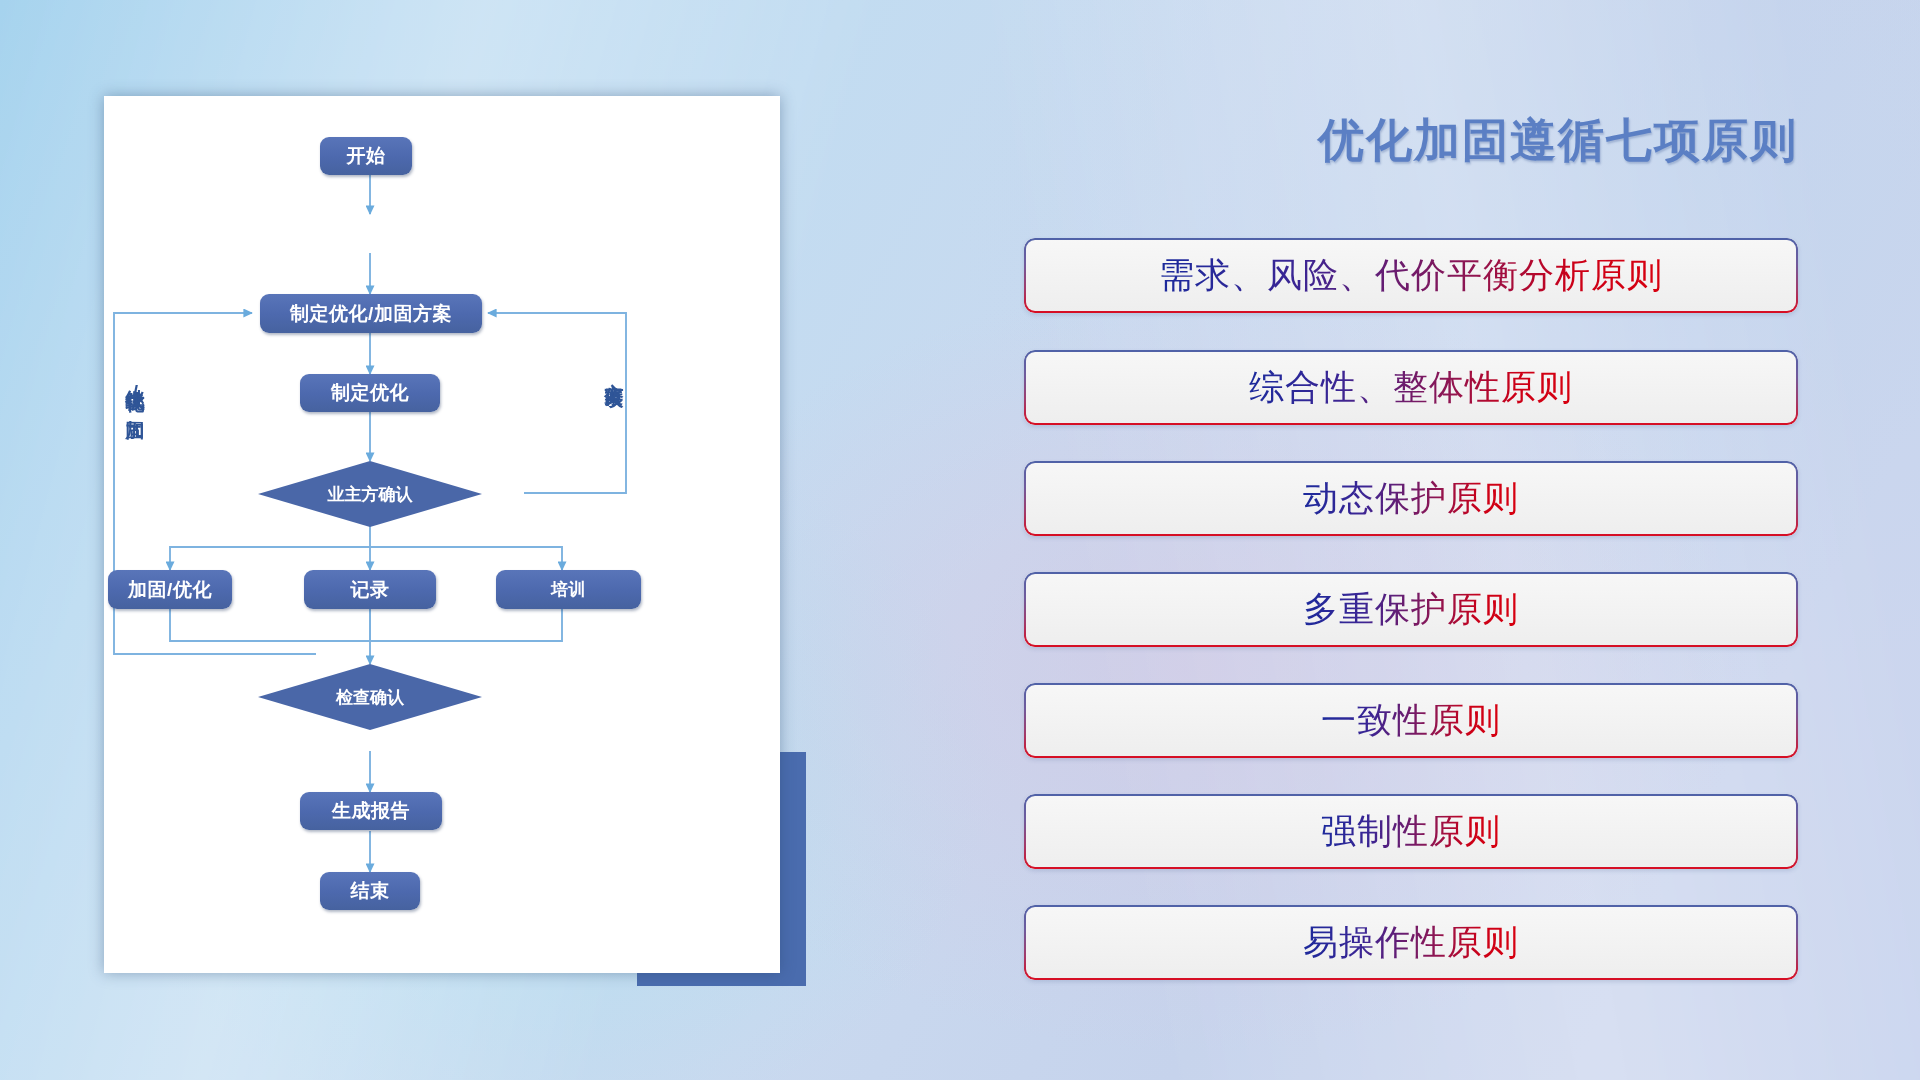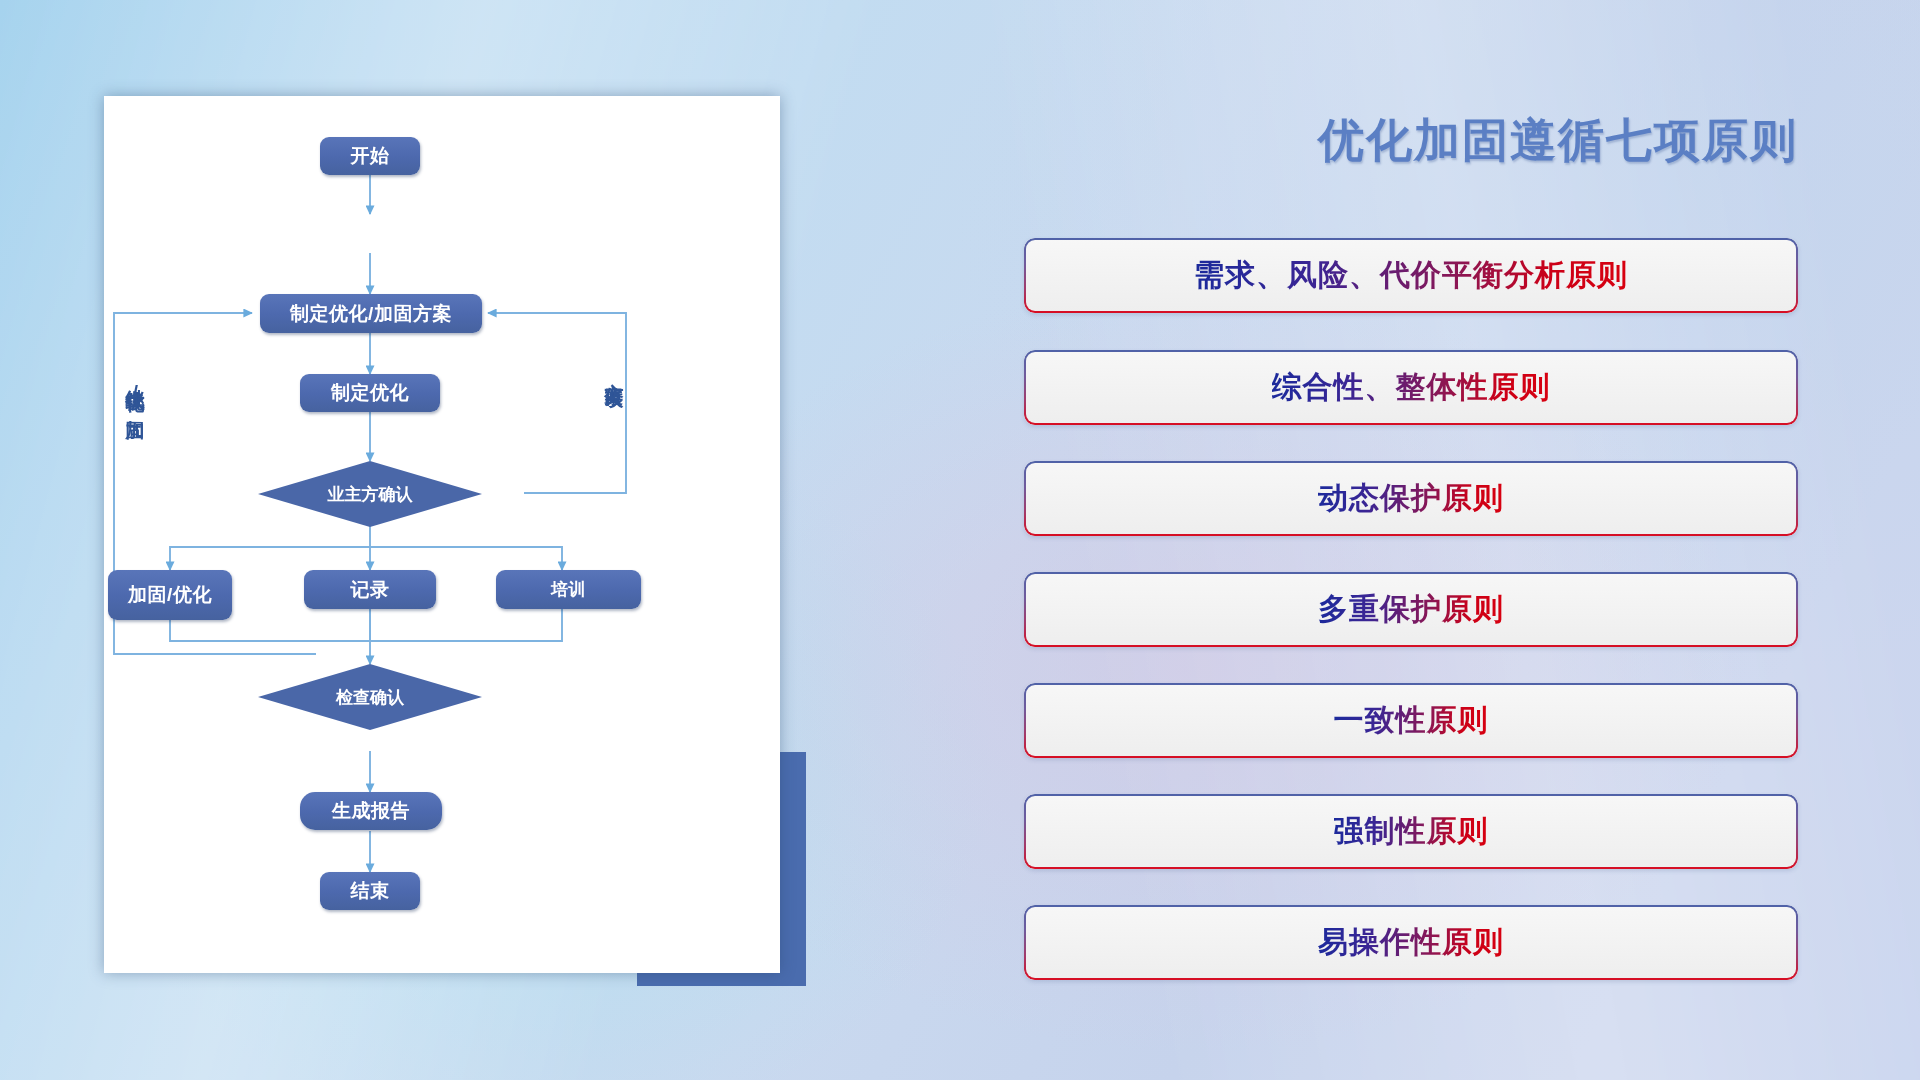--- a/index.html
+++ b/index.html
@@ -86,21 +86,21 @@
   }
   .pcard .frame{
     position:absolute;inset:0;border-radius:11px;padding:2px;
     background:linear-gradient(180deg,#4f62a8 0%,#6f5a9c 34%,#a23a6a 68%,#d80d22 100%);
     -webkit-mask:linear-gradient(#000 0 0) content-box, linear-gradient(#000 0 0);
     -webkit-mask-composite:xor;mask-composite:exclude;
     pointer-events:none;
   }
   .pcard .ptext{
     position:relative;
-    font-size:30px;font-weight:bold;
+    font-size:35px;font-weight:normal;
     letter-spacing:1px;
     background:linear-gradient(95deg,#1b2a9c 0%,#3b2594 28%,#8f1551 62%,#cc0017 82%,#d8000f 100%);
     -webkit-background-clip:text;background-clip:text;
     color:transparent;
     white-space:nowrap;
   }
 </style>
 </head>
 <body>
 
@@ -142,54 +142,54 @@
       <path d="M266 545 L266 520"></path>
       <path d="M266 545 L266 487"></path>
       <line x1="266" y1="545" x2="266" y2="568" marker-end="url(#ah)"></line>
 
       <line x1="266" y1="655" x2="266" y2="696" marker-end="url(#ah)"></line>
 
       <line x1="266" y1="735" x2="266" y2="776" marker-end="url(#ah)"></line>
     </g>
   </svg>
 
-  <div class="node" style="left:216px;top:41px;width:100px;height:38px;font-size:19px;">
+  <div class="node" style="left:216px;top:41px;width:92px;height:38px;font-size:19px;">
     <span>开始</span>
   </div>
 
 
   <div class="node" style="left:156px;top:198px;width:222px;height:39px;font-size:19px;">
     <span>制定优化/加固方案</span>
   </div>
 
   <div class="node" style="left:196px;top:278px;width:140px;height:38px;font-size:19px;">
     <span>制定优化</span>
   </div>
 
   <div class="diamond" style="left:154px;top:365px;width:224px;height:66px;font-size:17px;">
     <span>业主方确认</span>
   </div>
 
-  <div class="node" style="left:4px;top:474px;width:124px;height:50px;font-size:19px;">
+  <div class="node" style="left:4px;top:474px;width:124px;height:39px;font-size:19px;">
     <span>加固/优化</span>
   </div>
 
   <div class="node" style="left:200px;top:474px;width:132px;height:39px;font-size:19px;">
     <span>记录</span>
   </div>
 
   <div class="node" style="left:392px;top:474px;width:145px;height:39px;font-size:17px;">
     <span>培训</span>
   </div>
 
   <div class="diamond" style="left:154px;top:568px;width:224px;height:66px;font-size:17px;">
     <span>检查确认</span>
   </div>
 
-  <div class="node" style="left:196px;top:696px;width:142px;height:38px;font-size:19px;border-radius:15px;">
+  <div class="node" style="left:196px;top:696px;width:142px;height:38px;font-size:19px;">
     <span>生成报告</span>
   </div>
 
   <div class="node" style="left:216px;top:776px;width:100px;height:38px;font-size:19px;">
     <span>结束</span>
   </div>
 
   <div class="vlabel" style="left:21px;top:277px;">继续优化/加固</div>
 
   <div class="vlabel" style="left:500px;top:272px;">方案修改</div>

